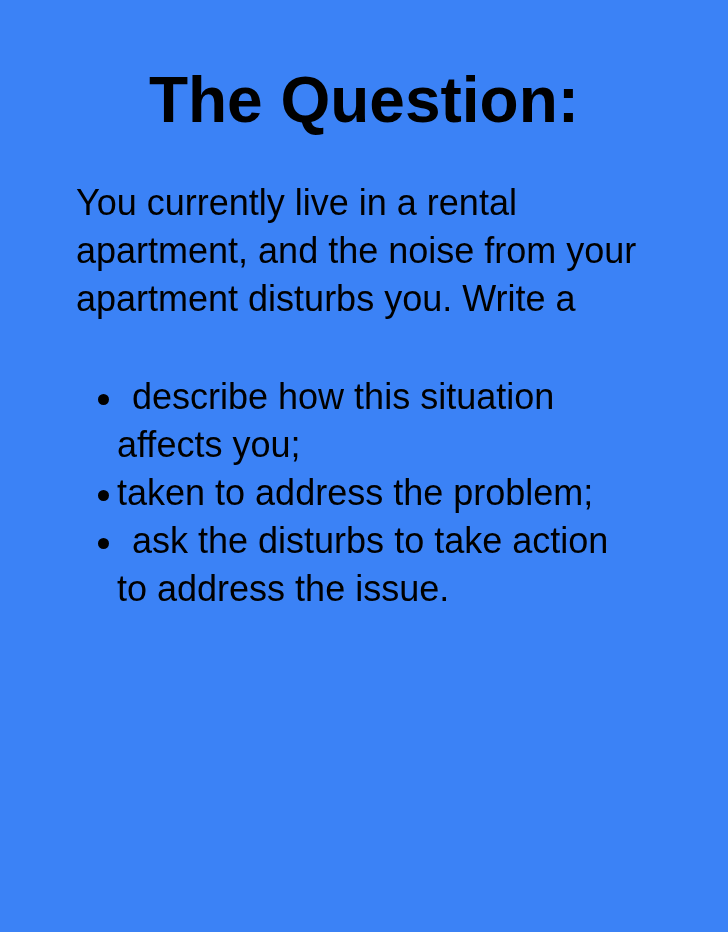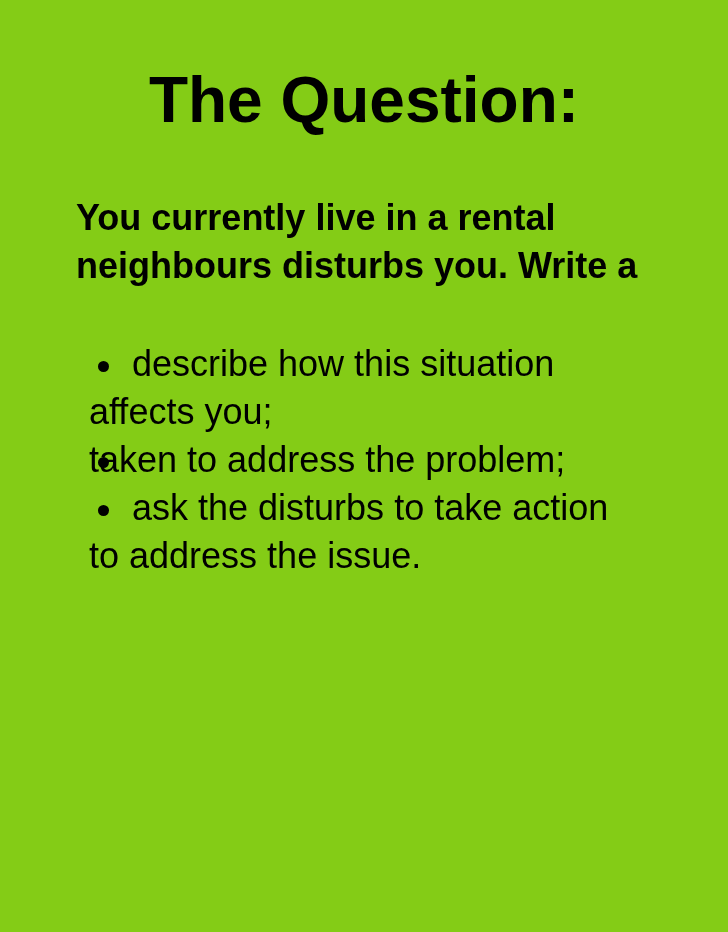--- a/index.html
+++ b/index.html
@@ -10,37 +10,37 @@
     width: 728px;
     height: 932px;
     background: #ffffff;
     font-family: "Liberation Sans", sans-serif;
     color: #000000;
   }
   .slide {
     position: relative;
     width: 728px;
     height: 932px;
-    background: #84cc16;
+    background: #3b82f6;
     overflow: hidden;
   }
   .title {
     margin: 0;
     padding-top: 61px;
     font-size: 64px;
     font-weight: 700;
     line-height: 78px;
     text-align: center;
     letter-spacing: 0;
   }
   .para {
-    margin: 55px 40px 0 76px;
+    margin: 40px 40px 0 76px;
     font-size: 36px;
     line-height: 48px;
-    font-weight: 700;
+    font-weight: 400;
   }
   .para .pline {
     white-space: nowrap;
   }
   .blist {
     margin-top: 50px;
     font-size: 36px;
     line-height: 48px;
   }
   .item {
@@ -53,34 +53,35 @@
     width: 11px;
     height: 11px;
     border-radius: 50%;
     background: #000000;
   }
   .item .l1 {
     margin-left: 132px;
     white-space: nowrap;
   }
   .item .l2 {
-    margin-left: 89px;
+    margin-left: 117px;
     white-space: nowrap;
   }
 </style>
 </head>
 <body style="background: rgb(255, 255, 255); color: rgb(0, 0, 0);">
 
 <div class="slide">
 
   <h1 class="title">The Question:</h1>
 
   <div class="para">
     <div class="pline">You currently live in a rental</div>
-    <div class="pline">neighbours disturbs you. Write a</div>
+    <div class="pline">apartment, and the noise from your</div>
+    <div class="pline">apartment disturbs you. Write a</div>
   </div>
 
   <div class="blist">
 
     <div class="item">
       <span class="dot"></span>
       <div class="l1">describe how this situation</div>
       <div class="l2">affects you;</div>
     </div>
 

